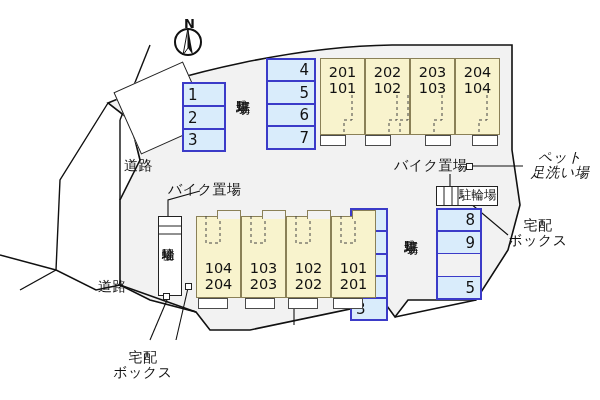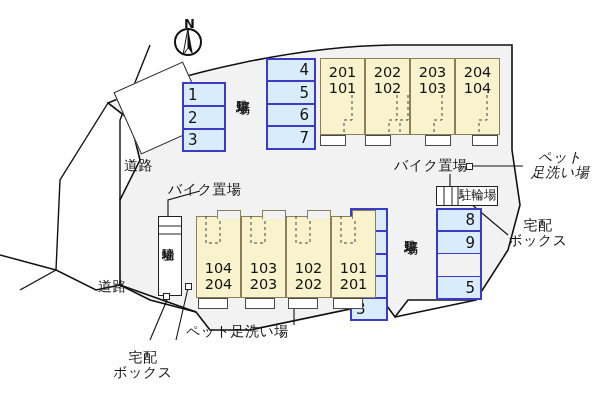--- a/index.html
+++ b/index.html
@@ -186,15 +186,14 @@
     <path d="M 251,216 L 251,243 L 265,243 L 265,219" fill="none" stroke="#444" stroke-width="1" stroke-dasharray="3,3"></path>
     <path d="M 296,216 L 296,243 L 310,243 L 310,219" fill="none" stroke="#444" stroke-width="1" stroke-dasharray="3,3"></path>
     <path d="M 341,216 L 341,243 L 355,243 L 355,219" fill="none" stroke="#444" stroke-width="1" stroke-dasharray="3,3"></path>
   </svg>
 
   <div class="porch" style="left:198px;top:298px;width:30px;height:11px;"></div>
   <div class="porch" style="left:245px;top:298px;width:30px;height:11px;"></div>
   <div class="porch" style="left:288px;top:298px;width:30px;height:11px;"></div>
   <div class="porch" style="left:333px;top:298px;width:30px;height:11px;"></div>
 
-  <div class="lbl" style="left:186px;top:324px;">ペット足洗い場</div>
 
 </div>
 
 </body></html>

